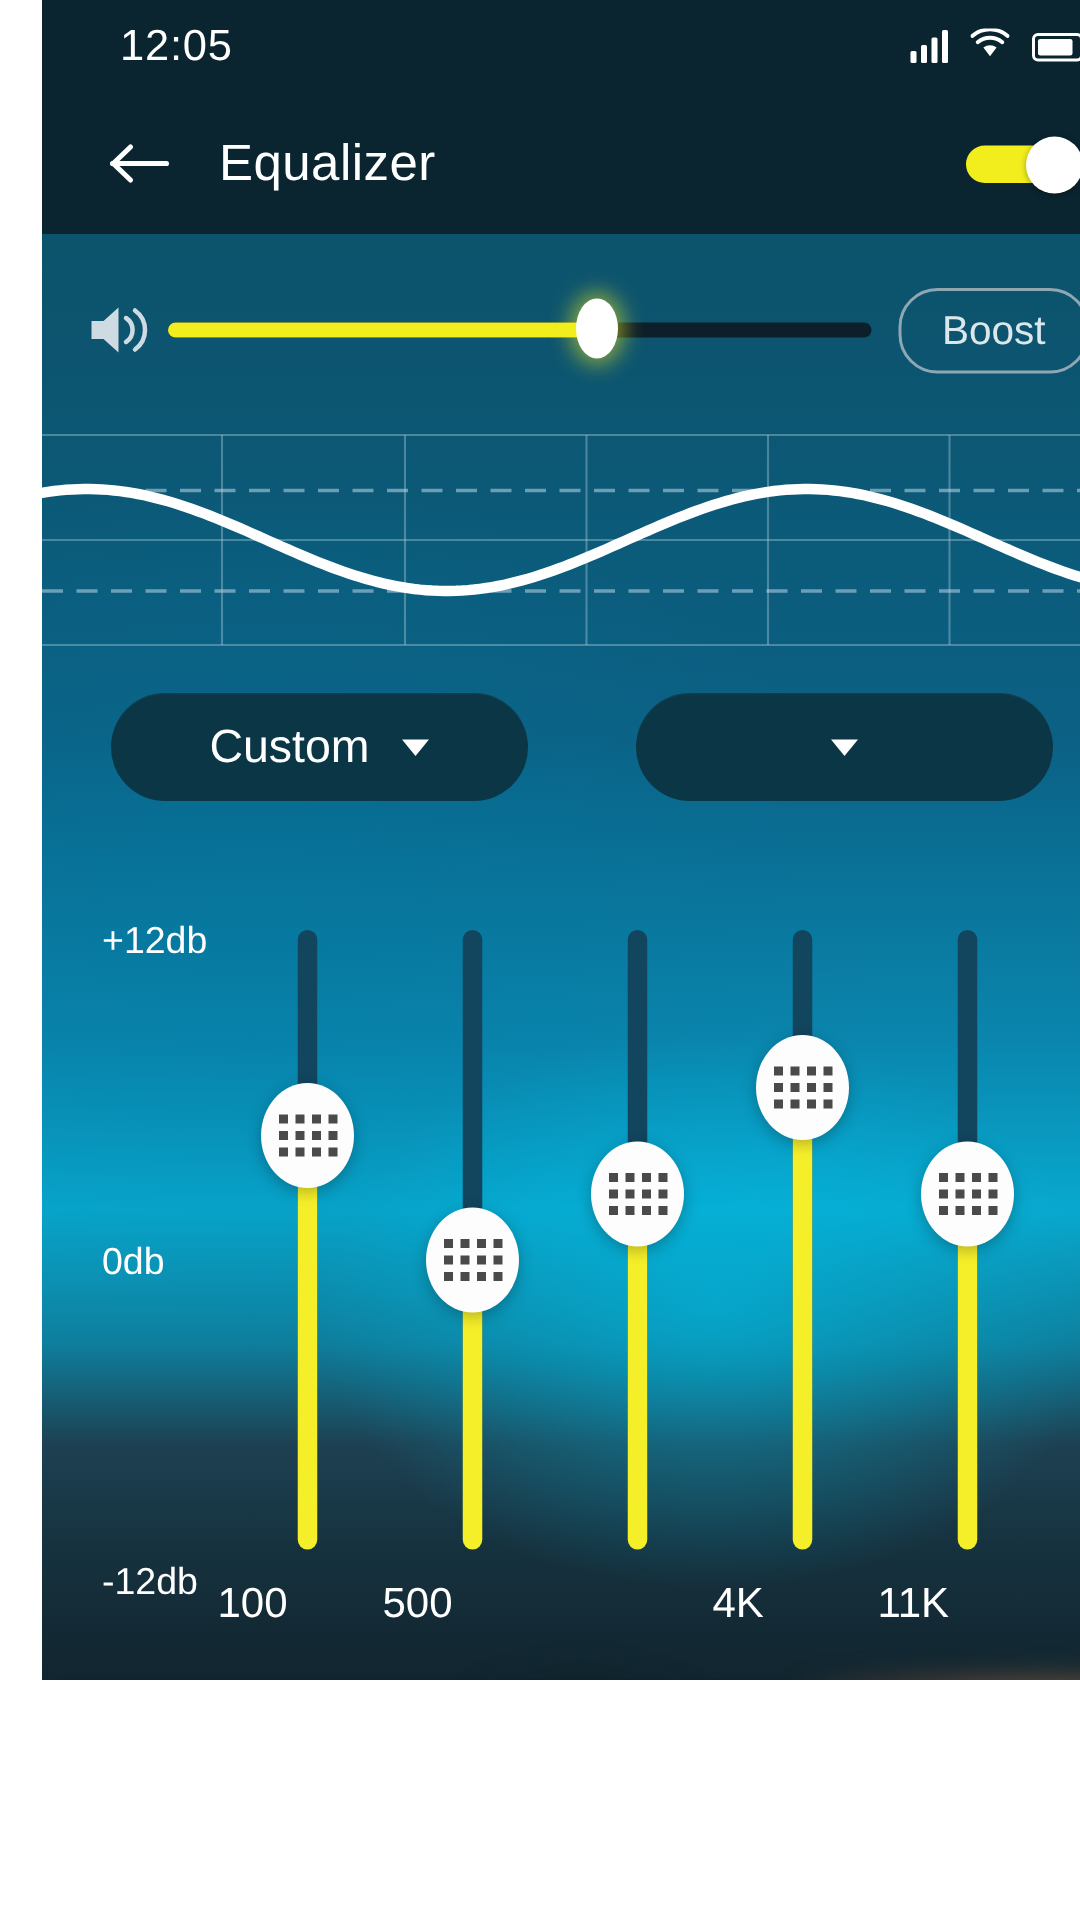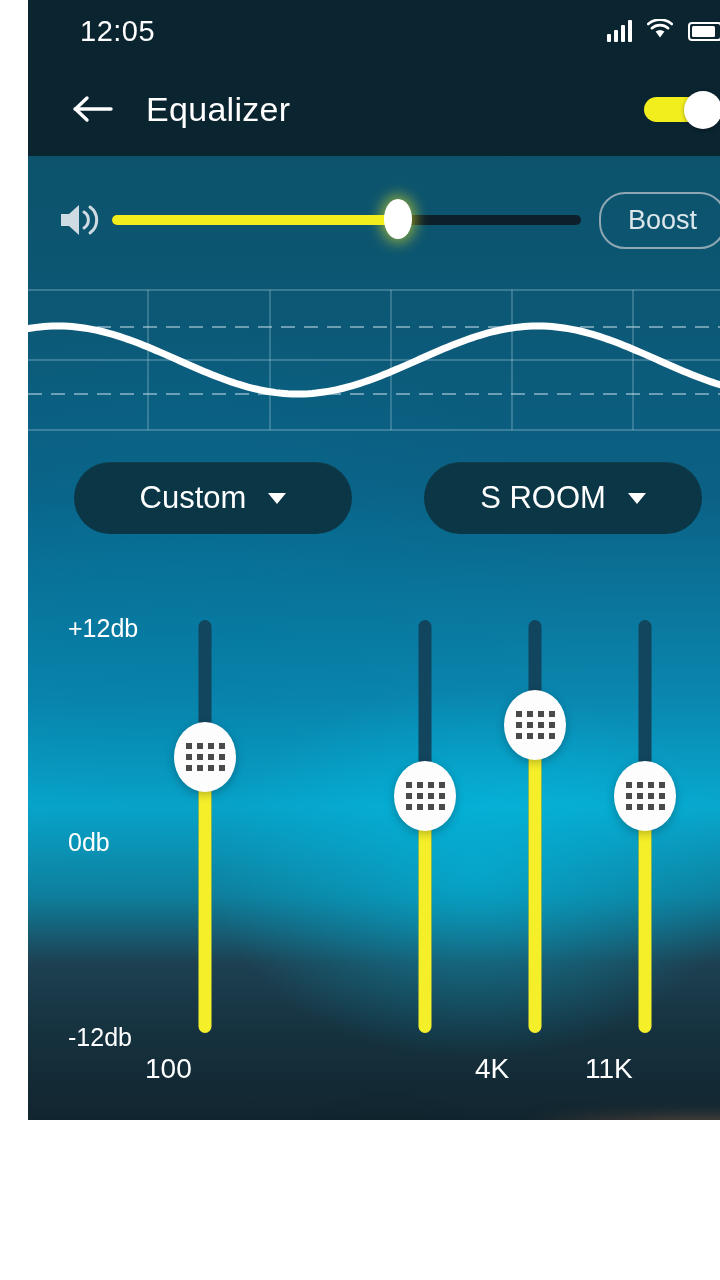--- a/index.html
+++ b/index.html
@@ -323,49 +323,69 @@
       </g>
     <path id="wf-path" fill="none" stroke="#ffffff" stroke-width="7" stroke-linecap="round" d="M0 40.56 L4 39.93 L8 39.38 L12 38.92 L16 38.56 L20 38.28 L24 38.10 L28 38.01 L32 38.01 L36 38.11 L40 38.30 L44 38.58 L48 38.95 L52 39.42 L56 39.97 L60 40.61 L64 41.34 L68 42.15 L72 43.04 L76 44.02 L80 45.07 L84 46.19 L88 47.38 L92 48.64 L96 49.97 L100 51.35 L104 52.80 L108 54.29 L112 55.83 L116 57.42 L120 59.05 L124 60.71 L128 62.41 L132 64.13 L136 65.87 L140 67.63 L144 69.40 L148 71.17 L152 72.95 L156 74.73 L160 76.50 L164 78.26 L168 80.00 L172 81.72 L176 83.41 L180 85.07 L184 86.70 L188 88.28 L192 89.82 L196 91.31 L200 92.75 L204 94.13 L208 95.45 L212 96.71 L216 97.90 L220 99.01 L224 100.06 L228 101.02 L232 101.91 L236 102.72 L240 103.44 L244 104.07 L248 104.62 L252 105.08 L256 105.44 L260 105.72 L264 105.90 L268 105.99 L272 105.99 L276 105.89 L280 105.70 L284 105.42 L288 105.05 L292 104.58 L296 104.03 L300 103.39 L304 102.66 L308 101.85 L312 100.96 L316 99.98 L320 98.93 L324 97.81 L328 96.62 L332 95.36 L336 94.03 L340 92.65 L344 91.20 L348 89.71 L352 88.17 L356 86.58 L360 84.95 L364 83.29 L368 81.59 L372 79.87 L376 78.13 L380 76.37 L384 74.60 L388 72.83 L392 71.05 L396 69.27 L400 67.50 L404 65.74 L408 64.00 L412 62.28 L416 60.59 L420 58.93 L424 57.30 L428 55.72 L432 54.18 L436 52.69 L440 51.25 L444 49.87 L448 48.55 L452 47.29 L456 46.10 L460 44.99 L464 43.94 L468 42.98 L472 42.09 L476 41.28 L480 40.56 L484 39.93 L488 39.38 L492 38.92 L496 38.56 L500 38.28 L504 38.10 L508 38.01 L512 38.01 L516 38.11 L520 38.30 L524 38.58 L528 38.95 L532 39.42 L536 39.97 L540 40.61 L544 41.34 L548 42.15 L552 43.04 L556 44.02 L560 45.07 L564 46.19 L568 47.38 L572 48.64 L576 49.97 L580 51.35 L584 52.80 L588 54.29 L592 55.83 L596 57.42 L600 59.05 L604 60.71 L608 62.41 L612 64.13 L616 65.87 L620 67.63 L624 69.40 L628 71.17 L632 72.95 L636 74.73 L640 76.50 L644 78.26 L648 80.00 L652 81.72 L656 83.41 L660 85.07 L664 86.70 L668 88.28 L672 89.82 L676 91.31 L680 92.75 L684 94.13 L688 95.45 L692 96.71 L696 97.90 L700 99.01 L704 100.06 L708 101.02 L712 101.91 L716 102.72 L720 103.44 "></path>
   </svg>
 
   <div id="preset-row">
     <div class="dropdown">
       <span class="dd-label">Custom</span>
       <span class="caret"></span>
     </div>
     <div class="dropdown">
-      <span class="dd-label">S ROOM</span>
       <span class="caret"></span>
     </div>
   </div>
 
   <div id="eq-panel">
       <div class="db-label" style="top: 38px;">+12db</div>
       <div class="db-label" style="top: 252px;">0db</div>
-      <div class="db-label" style="top: 447px;">-12db</div>
+      <div class="db-label" style="top: 465px;">-12db</div>
       <div class="eq-band" style="left: 177px;">
         <span class="track" style="background: rgb(18, 69, 94);"></span>
         <span class="fill" style="background: rgb(245, 239, 42); top: 167px; height: 276px;"></span>
         <span class="thumb" style="top: 167px; background: rgb(253, 253, 253);">
           <span class="grip">
             <i></i>
             <i></i>
             <i></i>
             <i></i>
             <i></i>
             <i></i>
             <i></i>
             <i></i>
             <i></i>
             <i></i>
             <i></i>
             <i></i>
           </span>
         </span>
         <span class="freq-label">100</span>
+      </div>
+      <div class="eq-band" style="left: 287px;">
+        <span class="track" style="background: rgb(18, 69, 94);"></span>
+        <span class="fill" style="background: rgb(245, 239, 42); top: 250px; height: 193px;"></span>
+        <span class="thumb" style="top: 250px; background: rgb(253, 253, 253);">
+          <span class="grip">
+            <i></i>
+            <i></i>
+            <i></i>
+            <i></i>
+            <i></i>
+            <i></i>
+            <i></i>
+            <i></i>
+            <i></i>
+            <i></i>
+            <i></i>
+            <i></i>
+          </span>
+        </span>
+        <span class="freq-label">500</span>
       </div>
       <div class="eq-band" style="left: 397px;">
         <span class="track" style="background: rgb(18, 69, 94);"></span>
         <span class="fill" style="background: rgb(245, 239, 42); top: 206px; height: 237px;"></span>
         <span class="thumb" style="top: 206px; background: rgb(253, 253, 253);">
           <span class="grip">
             <i></i>
             <i></i>
             <i></i>
             <i></i>

